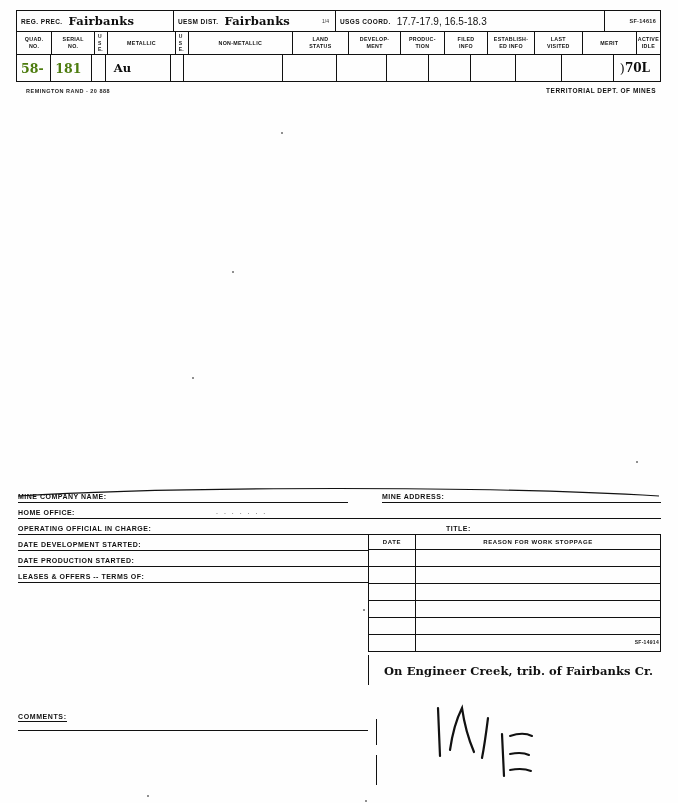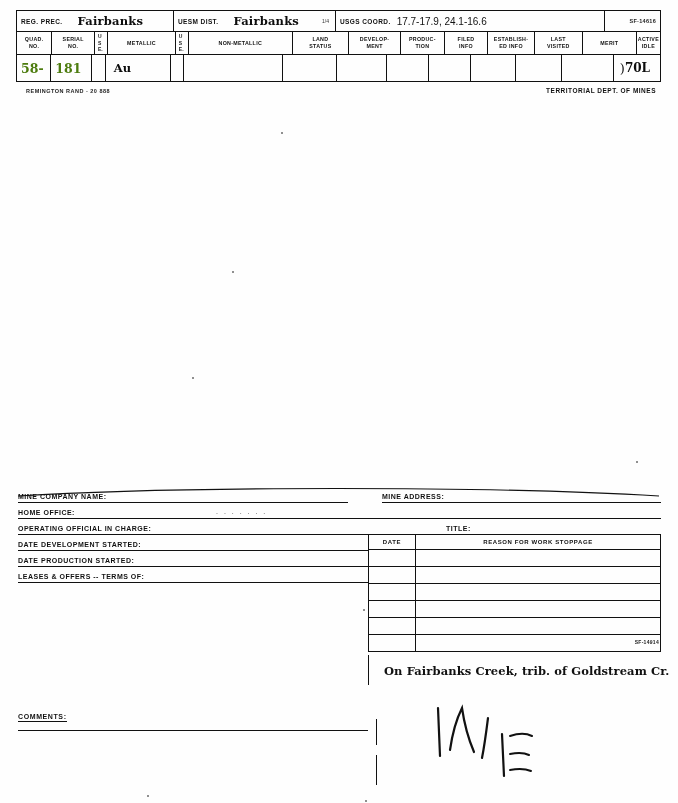--- a/index.html
+++ b/index.html
@@ -60,21 +60,21 @@
     letter-spacing: 0.3px;
     color: #111;
     text-align: center;
     line-height: 1.25;
   }
   .handval {
     font-family: "DejaVu Serif", serif;
     font-size: 11.5px;
     font-weight: bold;
     color: #0d0d0d;
-    margin-left: 15px;
+    margin-left: 6px;
     letter-spacing: 0.2px;
   }
   .typeval {
     font-family: "Liberation Sans", sans-serif;
     font-size: 10px;
     color: #111;
     margin-left: 6px;
   }
 
   .c-regprec { width: 157px; }
@@ -341,21 +341,21 @@
         <span class="lbl">REG. PREC.</span>
         <span class="handval">Fairbanks</span>
       </div>
       <div class="cell c-uesm">
         <span class="lbl">UESM DIST.</span>
         <span class="handval">Fairbanks</span>
         <span class="smallfrac">1/4</span>
       </div>
       <div class="cell c-coord">
         <span class="lbl">USGS COORD.</span>
-        <span class="typeval">17.7-17.9, 24.1-16.6</span>
+        <span class="typeval">17.7-17.9, 16.5-18.3</span>
       </div>
       <div class="cell c-formno">
         <span class="formno">SF-14616</span>
       </div>
     </div>
 
     <div class="row2">
       <div class="hcell w-quad">
         <div class="lbl-tiny">
           <div>QUAD.</div>
@@ -537,21 +537,21 @@
         <div class="sr-reason"></div>
       </div>
       <div class="stop-row">
         <div class="sr-date"></div>
         <div class="sr-reason"></div>
       </div>
     </div>
 
     <div class="stop-formno">SF-14914</div>
 
-    <div class="note">On Fairbanks Creek, trib. of Goldstream Cr.</div>
+    <div class="note">On Engineer Creek, trib. of Fairbanks Cr.</div>
 
     <div class="comments-lbl">COMMENTS:</div>
     <div class="brule" style="left:2px;top:243px;width:350px;"></div>
   </div>
 
   <svg class="scrawl" viewBox="0 0 130 80">
     <path d="M8,8 L10,56" fill="none" stroke="#111" stroke-width="2.2" stroke-linecap="round"></path>
     <path d="M20,50 C22,36 26,20 32,8 C34,22 38,38 44,52" fill="none" stroke="#111" stroke-width="2.2" stroke-linecap="round"></path>
     <path d="M58,18 C56,34 54,48 52,58" fill="none" stroke="#111" stroke-width="2.2" stroke-linecap="round"></path>
     <path d="M72,34 L74,76" fill="none" stroke="#111" stroke-width="2.2" stroke-linecap="round"></path>

